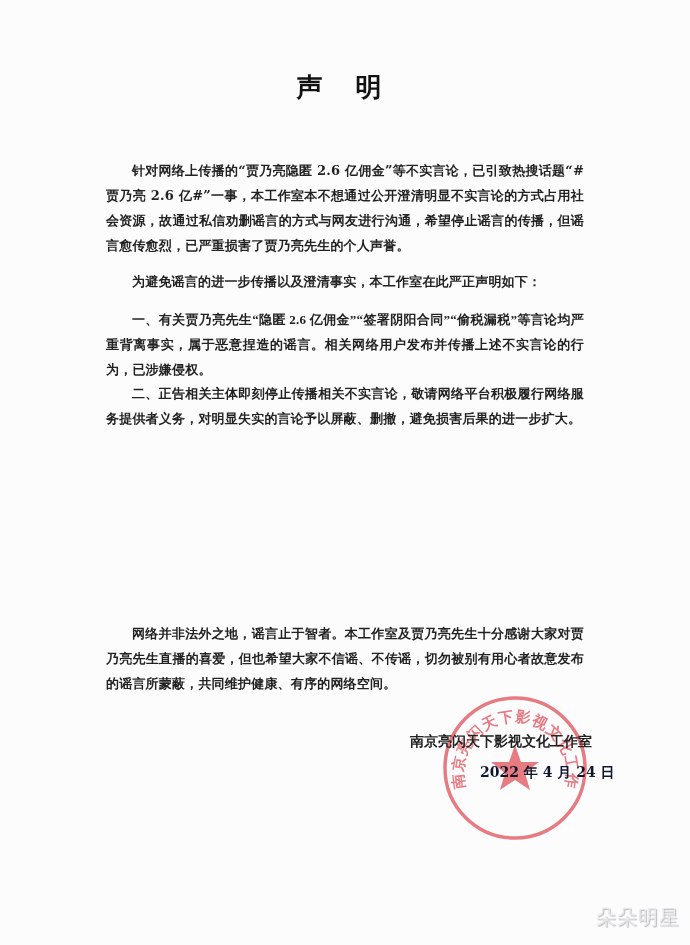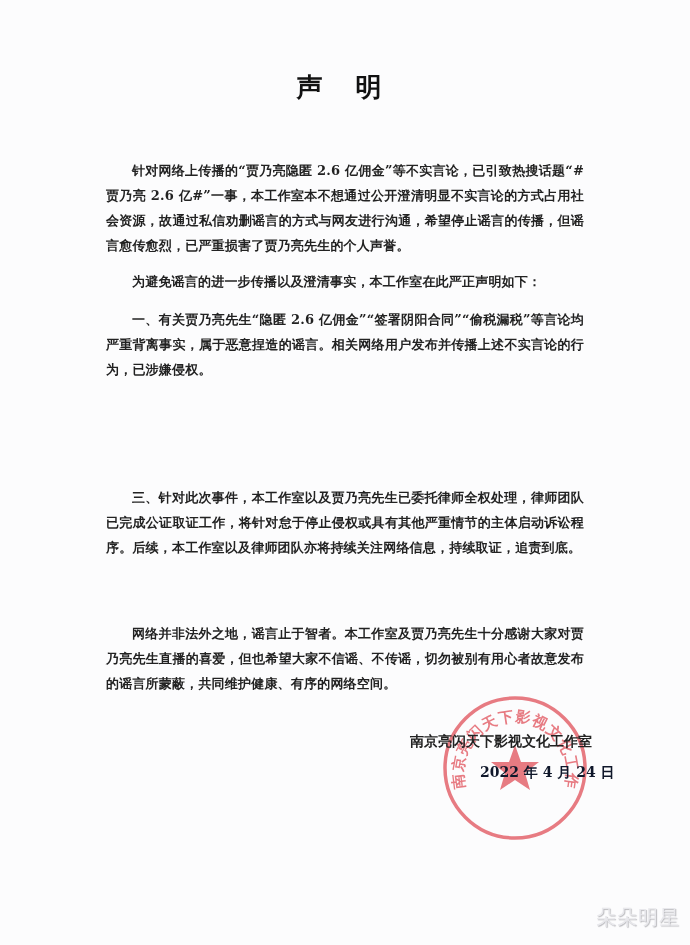--- a/index.html
+++ b/index.html
@@ -12,21 +12,21 @@
     position: absolute; left: 0; width: 690px; top: 70px; text-align: center;
     font-size: 26px; font-weight: bold; letter-spacing: 12px; color: #111;
   }
   .para {
     position: absolute; left: 106px; width: 478px;
     font-size: 13px; line-height: 25px; text-indent: 2em; text-align: justify;
     font-weight: bold; color: #222; letter-spacing: 0.2px;
   }
   #p1 { top: 145px; }
   #p2 { top: 256px; }
-  #p3 { top: 294px; }
+  #p3 { top: 294px; font-family: Liberation Serif, serif; }
   #p4 { top: 368px; }
   #p5 { top: 472px; }
   #p6 { top: 608px; }
   .signature {
     position: absolute; left: 410px; top: 733px; font-size: 14px; font-weight: bold; color: #222;
   }
   .date {
     position: absolute; left: 480px; top: 764px; font-size: 14px; font-weight: bold; color: #0f172a;
   }
   .seal {
@@ -39,21 +39,21 @@
 </style>
 </head>
 <body>
 
 <div class="page">
   <div class="title">声 明</div>
 
   <p class="para" id="p1">针对网络上传播的“贾乃亮隐匿 2.6 亿佣金”等不实言论，已引致热搜话题“#贾乃亮 2.6 亿#”一事，本工作室本不想通过公开澄清明显不实言论的方式占用社会资源，故通过私信劝删谣言的方式与网友进行沟通，希望停止谣言的传播，但谣言愈传愈烈，已严重损害了贾乃亮先生的个人声誉。</p>
   <p class="para" id="p2">为避免谣言的进一步传播以及澄清事实，本工作室在此严正声明如下：</p>
   <p class="para" id="p3">一、有关贾乃亮先生“隐匿 2.6 亿佣金”“签署阴阳合同”“偷税漏税”等言论均严重背离事实，属于恶意捏造的谣言。相关网络用户发布并传播上述不实言论的行为，已涉嫌侵权。</p>
-  <p class="para" id="p5">三、针对此次事件，本工作室以及贾乃亮先生已委托律师全权处理，律师团队已完成公证取证工作，将针对怠于停止侵权或具有其他严重情节的主体启动诉讼程序。后续，本工作室以及律师团队亦将持续关注网络信息，持续取证，追责到底。</p>
+  <p class="para" id="p4">二、正告相关主体即刻停止传播相关不实言论，敬请网络平台积极履行网络服务提供者义务，对明显失实的言论予以屏蔽、删撤，避免损害后果的进一步扩大。</p>
   <p class="para" id="p6">网络并非法外之地，谣言止于智者。本工作室及贾乃亮先生十分感谢大家对贾乃亮先生直播的喜爱，但也希望大家不信谣、不传谣，切勿被别有用心者故意发布的谣言所蒙蔽，共同维护健康、有序的网络空间。</p>
 
   <svg class="seal" viewBox="0 0 150 150">
     <defs>
       <path id="sealArc" d="M 25 95 A 52 52 0 1 1 125 95"></path>
     </defs>
     <circle cx="75" cy="75" r="70" fill="none" stroke="#e0505a" stroke-width="3.5"></circle>
     <text font-size="15" fill="#e0505a" font-family="DejaVu Sans, sans-serif" font-weight="bold" letter-spacing="1">
       <textPath href="#sealArc">南京亮闪天下影视文化工作室</textPath>
     </text>

